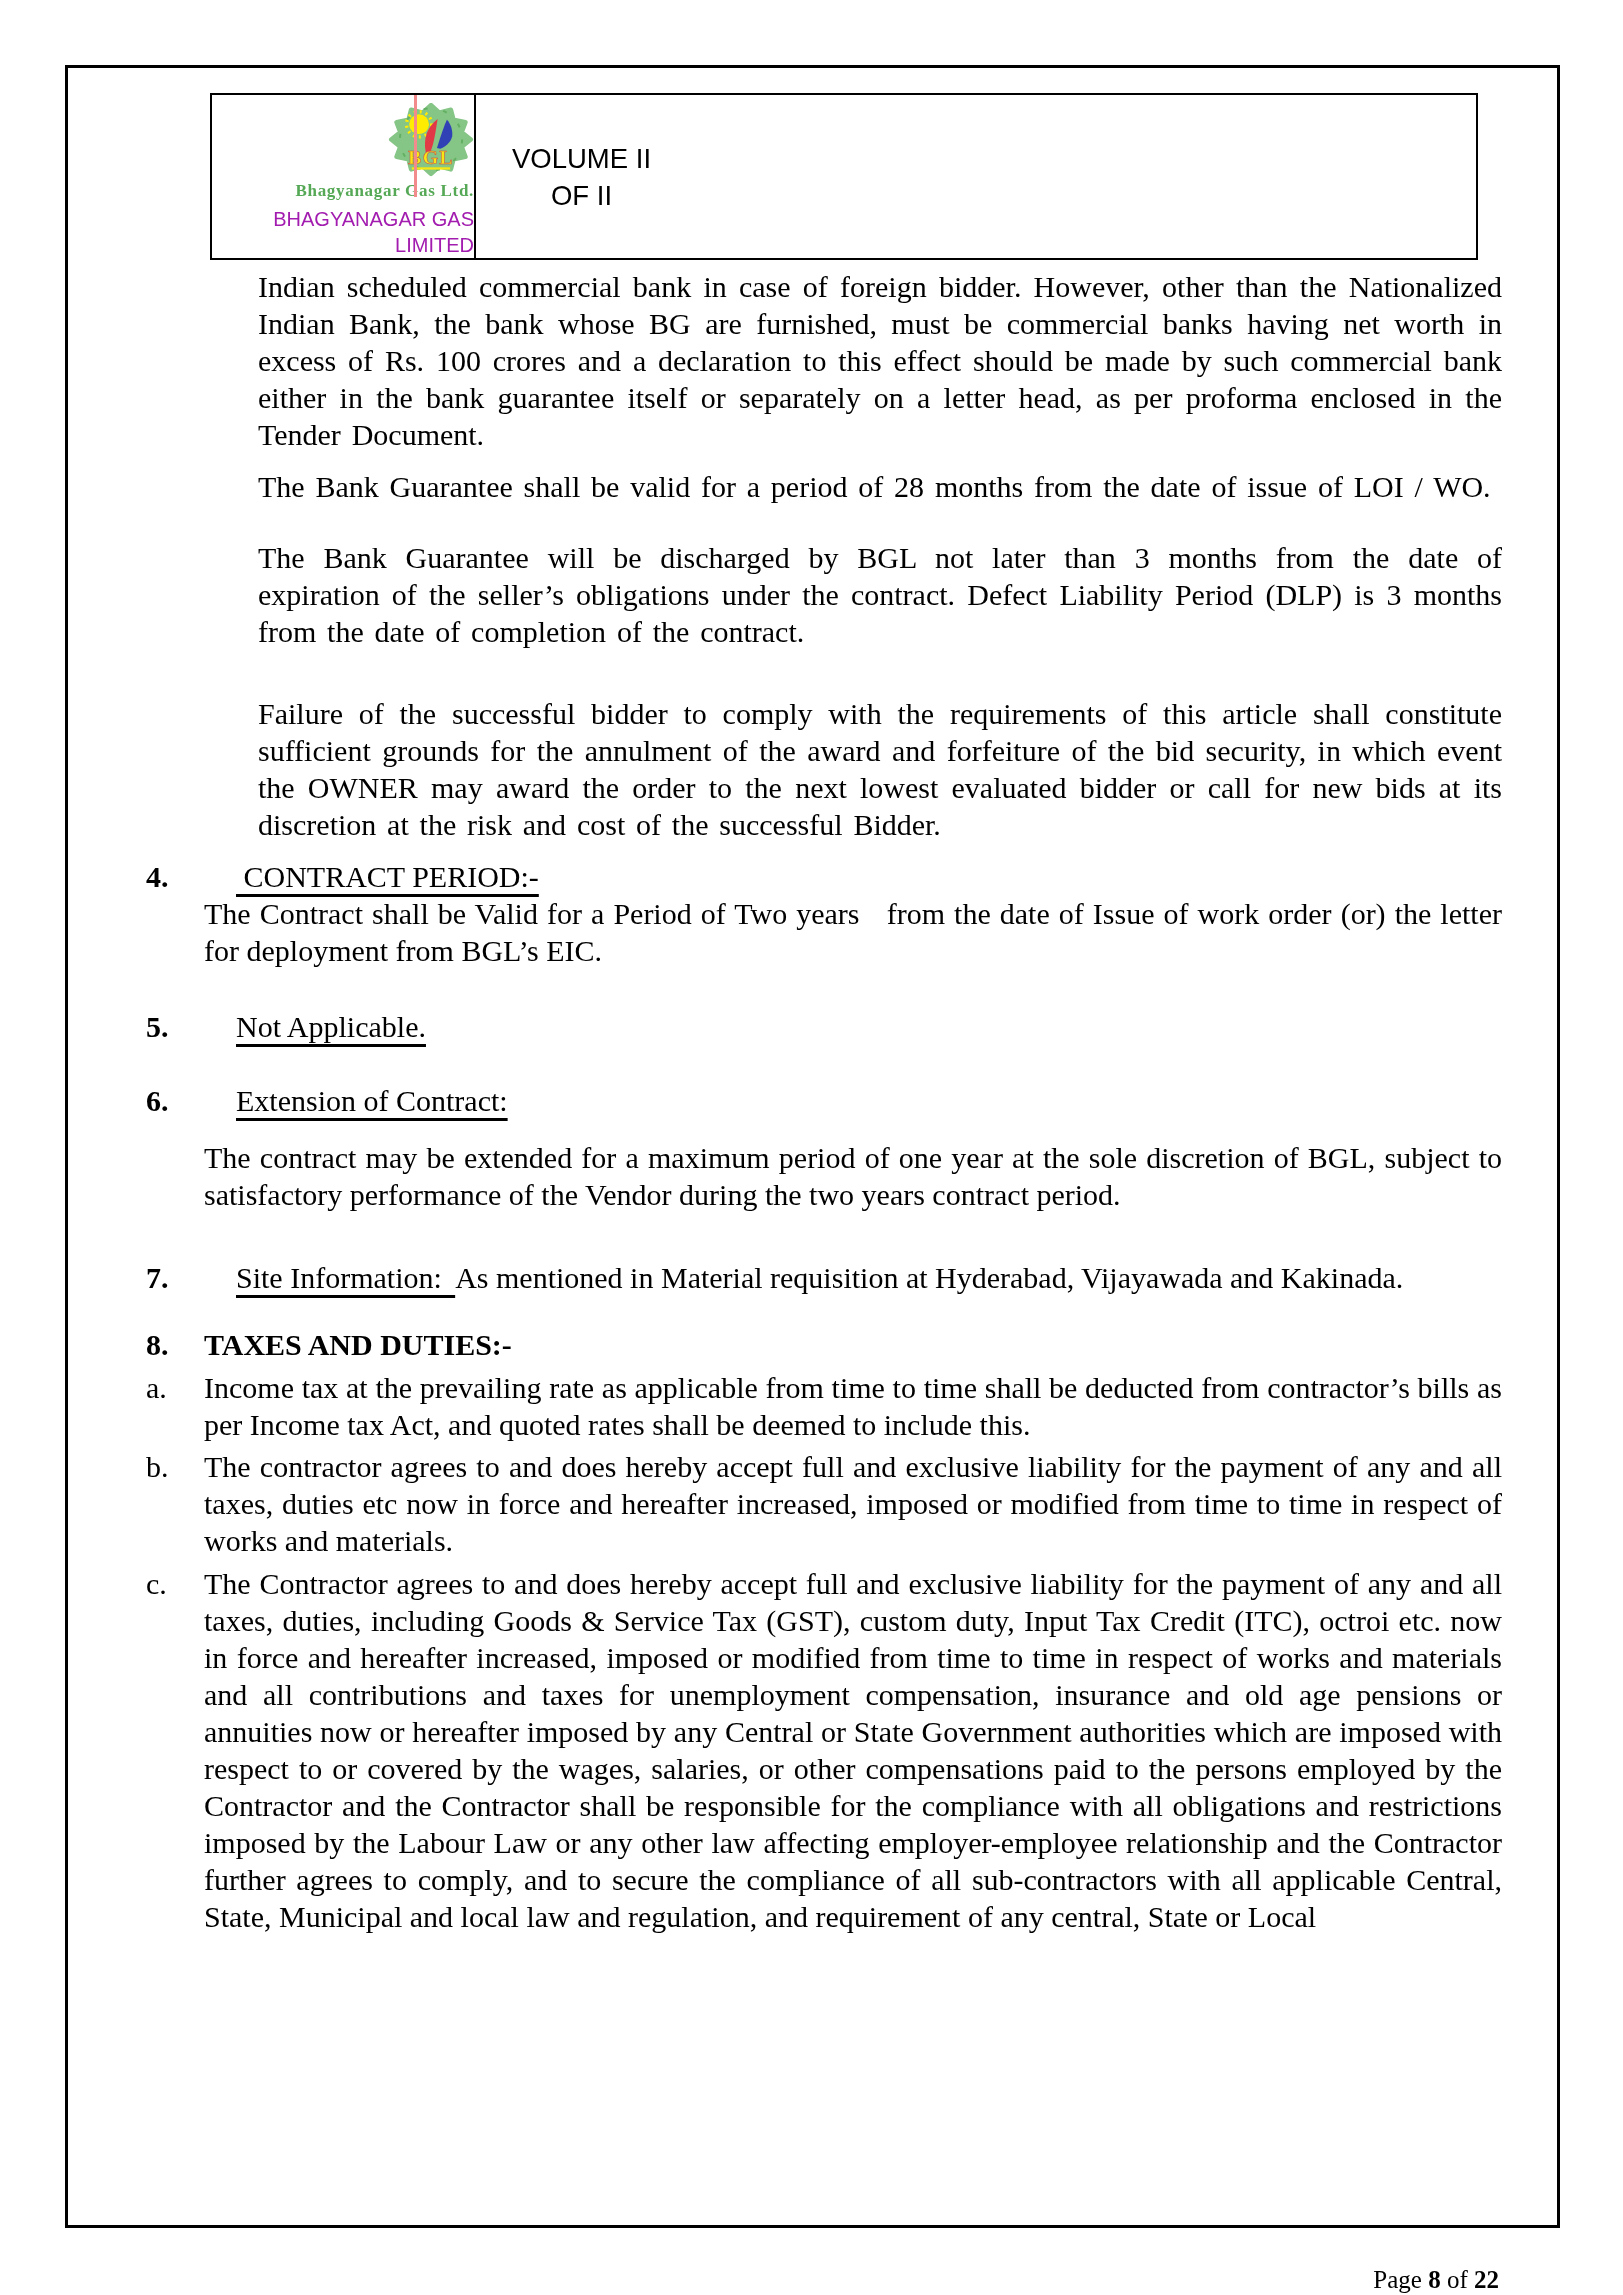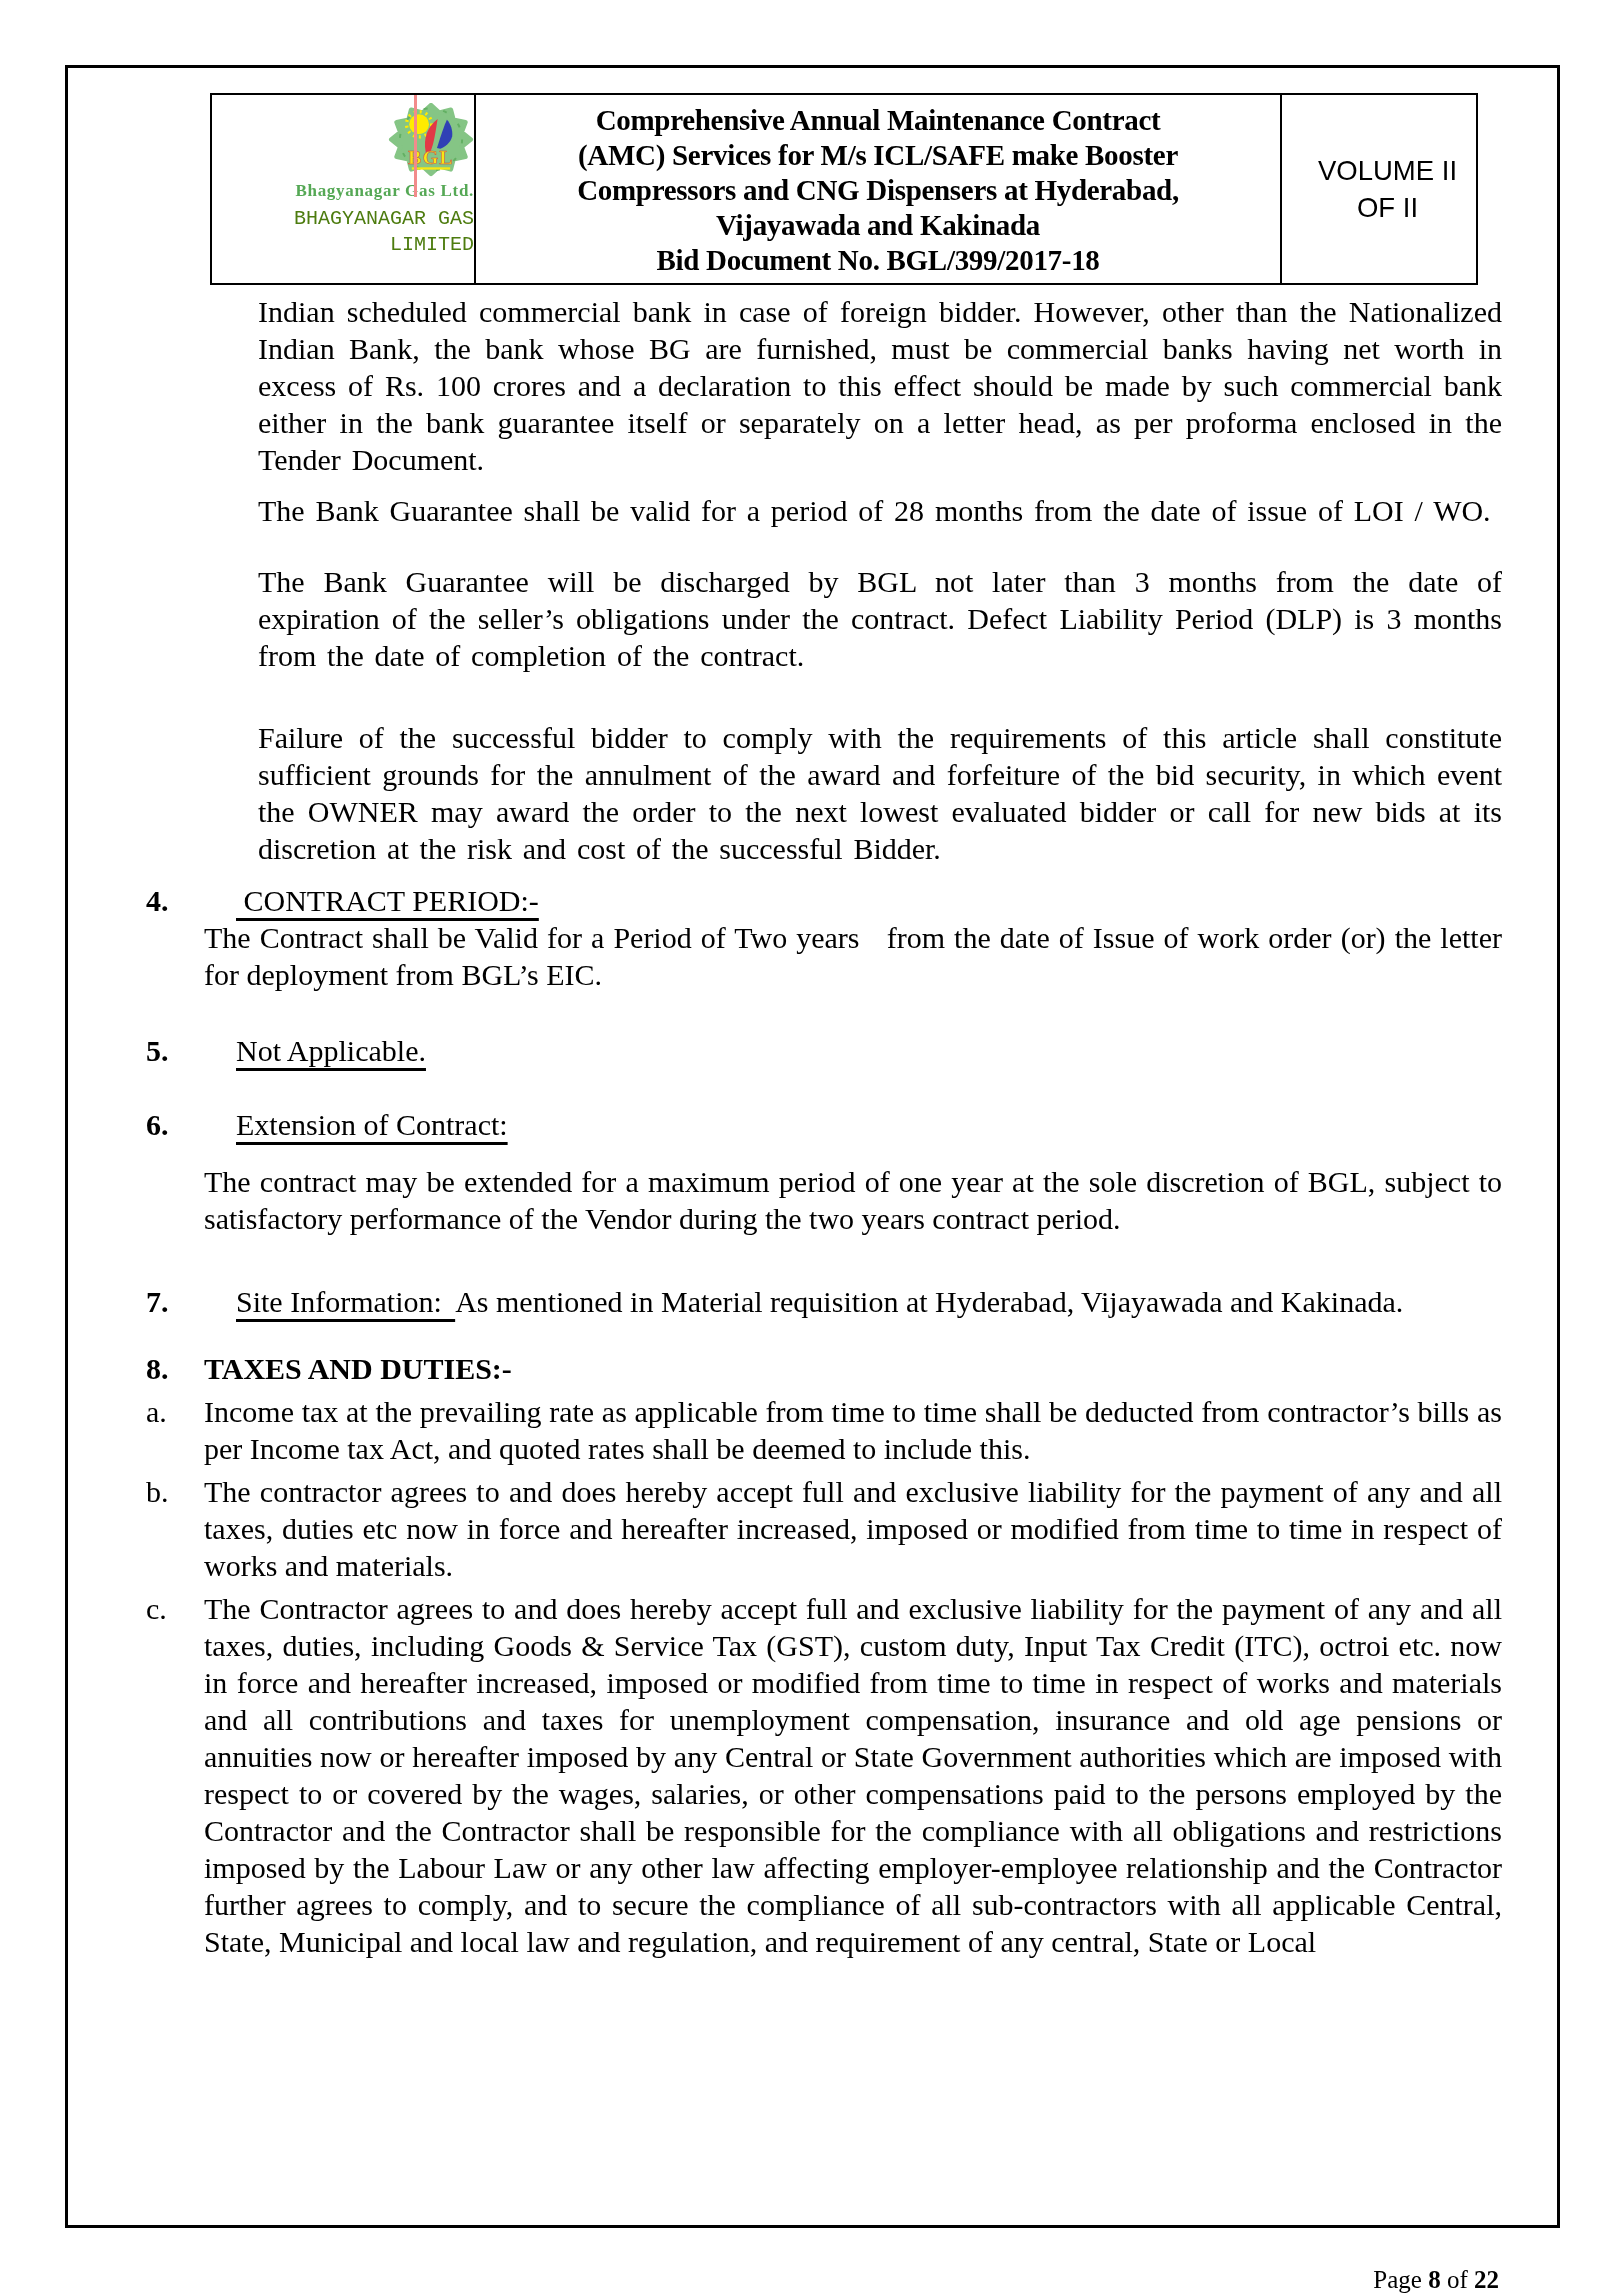--- a/index.html
+++ b/index.html
@@ -26,22 +26,22 @@
     width:183px; border-right:none; display:flex; flex-direction:column;
     justify-content:center; align-items:center; text-align:center;
     font-family:"Liberation Sans", sans-serif; font-size:27.5px; line-height:37px;padding-left:28px;
   }
   .red-divider { position:absolute; left:202px; top:0; width:2.6px; height:102px; }
   .logo-caption {
     font-size:17px; font-weight:bold; margin-top:1.3px; letter-spacing:0.7px;
     font-family:"Liberation Serif", serif;
   }
   .company-name {
-    font-family:Liberation Mono, monospace; font-size:20px; line-height:26px;
-    margin-top:5.2px; color:#4d7c0f;
+    font-family:Liberation Sans, sans-serif; font-size:20px; line-height:26px;
+    margin-top:5.2px; color:#a21caf;
   }
   
   .intro {
     margin:0 55px 0 190px; text-align:justify;
     font-size:30px; line-height:37px; word-spacing:3.3px;
   }
   #p1 { margin-top:7.9px; }
   #p2 { margin-top:14.4px; }
   #p3 { margin-top:34px; }
   #p4 { margin-top:45px; }
@@ -90,27 +90,20 @@
         <rect x="36" y="97" width="58" height="3.5" fill="#f7e813"></rect>
       </svg>
       <div class="logo-caption" id="logo-caption" style="color: rgb(85, 168, 85);">Bhagyanagar Gas Ltd.</div>
       <div class="company-name">
         <div>BHAGYANAGAR GAS</div>
         <div>LIMITED</div>
       </div>
       <div class="red-divider" id="red-divider" style="background: rgb(242, 139, 139);"></div>
     </div>
 
-    <div class="cell cell-title">
-      <div>Comprehensive Annual Maintenance Contract</div>
-      <div>(AMC) Services for M/s ICL/SAFE make Booster</div>
-      <div>Compressors and CNG Dispensers at Hyderabad,</div>
-      <div>Vijayawada and Kakinada</div>
-      <div>Bid Document No. BGL/399/2017-18</div>
-    </div>
 
     <div class="cell cell-volume">
       <div>VOLUME II</div>
       <div>OF II</div>
     </div>
   </div>
 
   <div class="intro" id="p1">Indian scheduled commercial bank in case of foreign bidder. However, other than the Nationalized Indian Bank, the bank whose BG are furnished, must be commercial banks having net worth in excess of Rs. 100 crores and a declaration to this effect should be made by such commercial bank either in the bank guarantee itself or separately on a letter head, as per proforma enclosed in the Tender Document.</div>
   <div class="intro" id="p2">The Bank Guarantee shall be valid for a period of 28 months from the date of issue of LOI / WO.</div>
   <div class="intro" id="p3">The Bank Guarantee will be discharged by BGL not later than 3 months from the date of expiration of the seller’s obligations under the contract. Defect Liability Period (DLP) is 3 months from the date of completion of the contract.</div>

